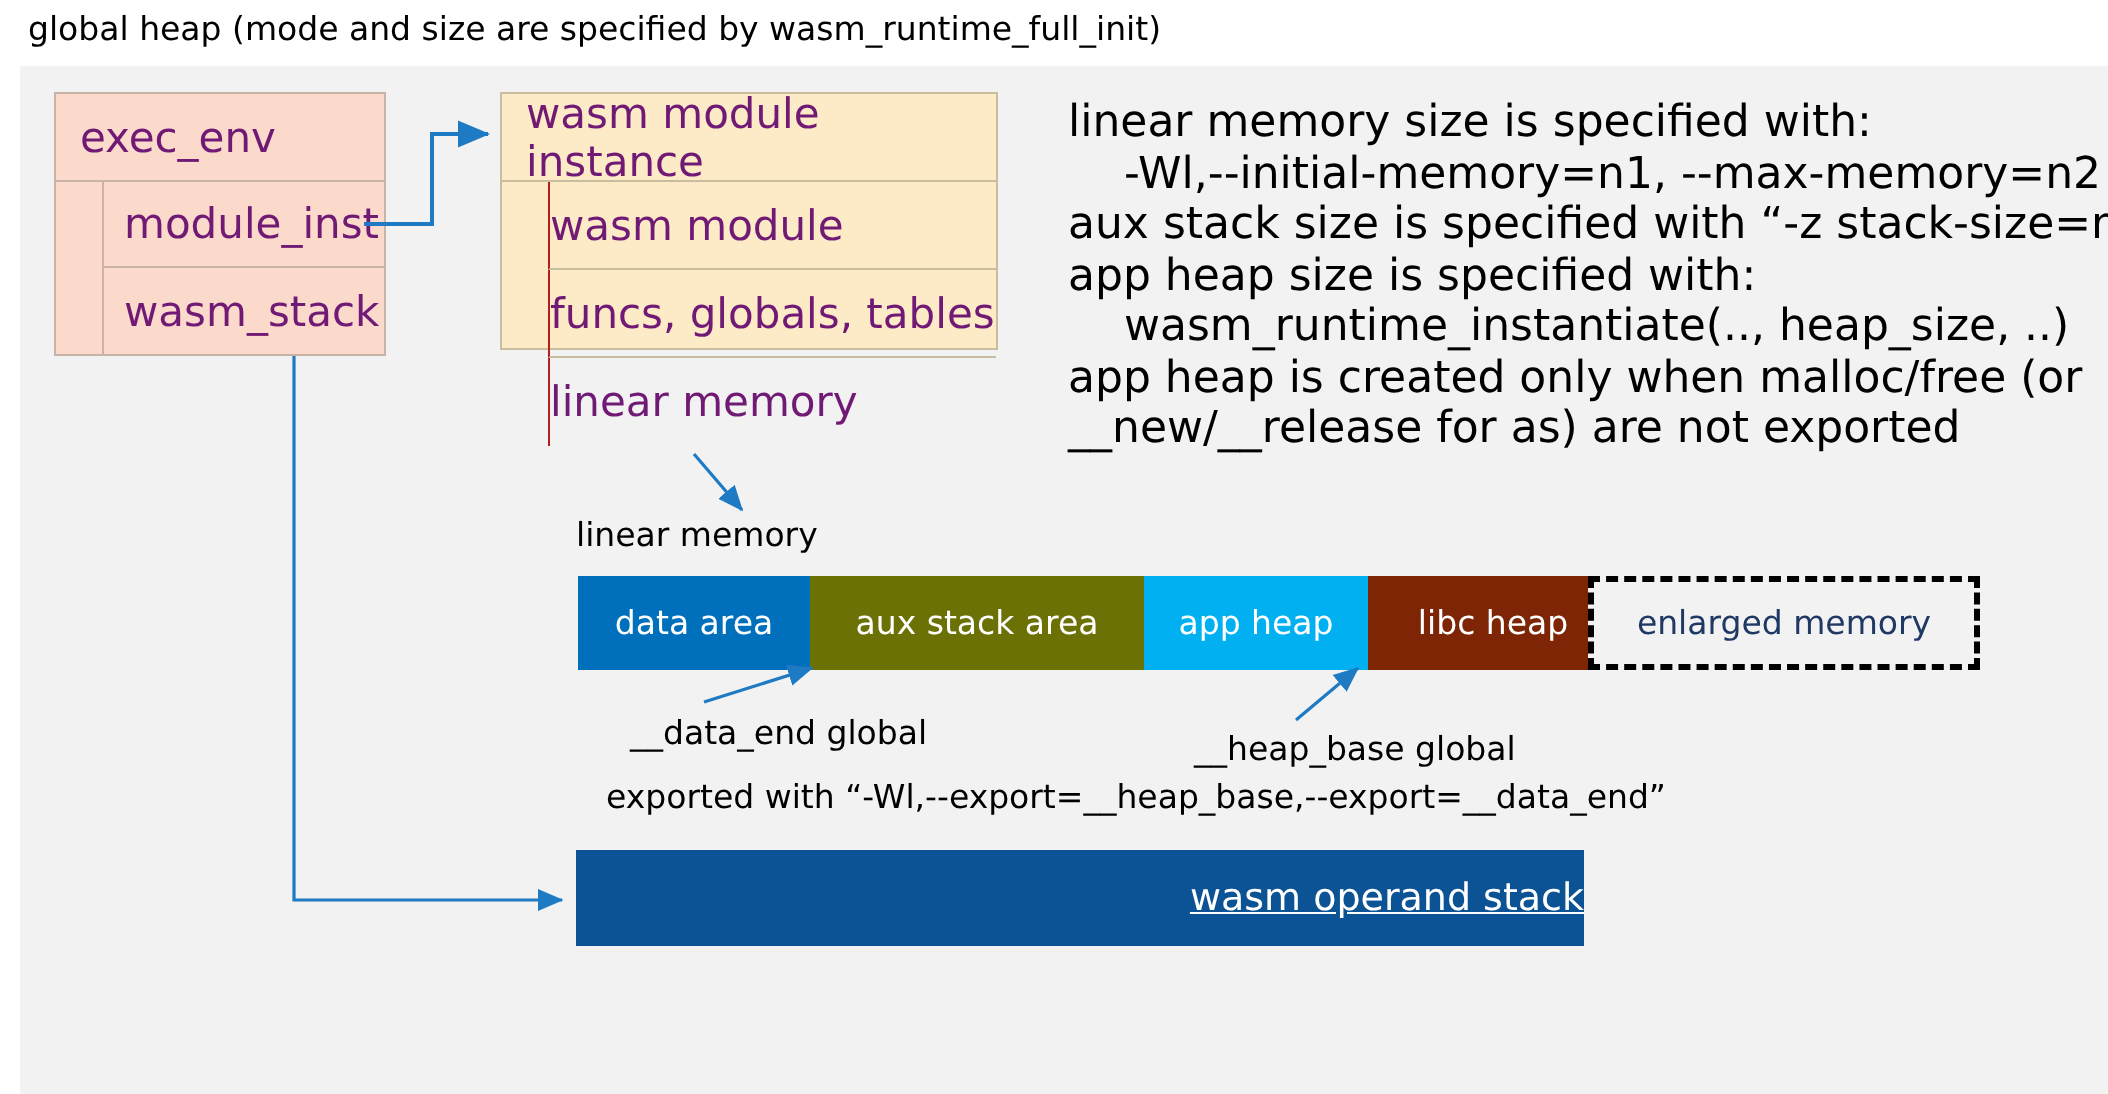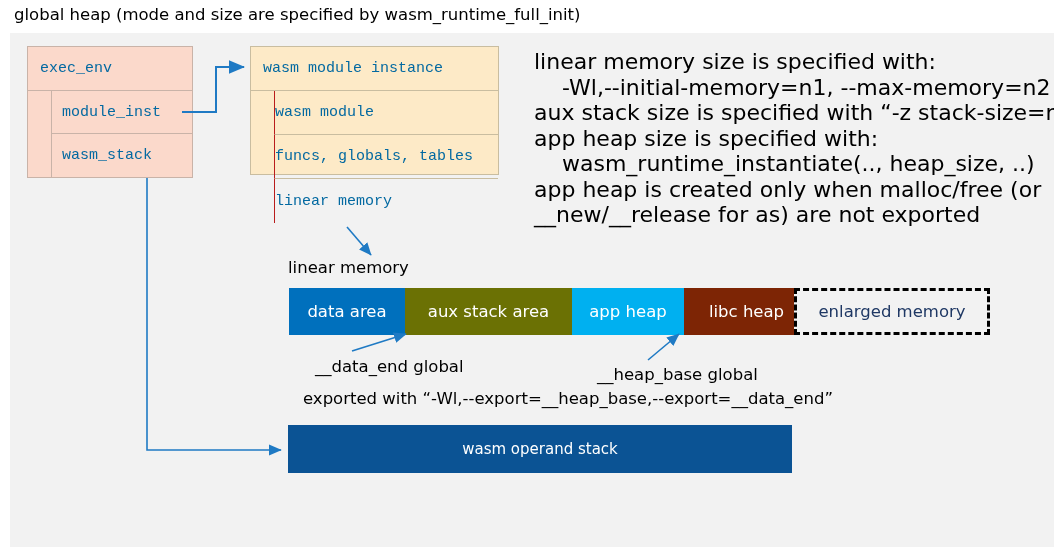--- a/index.html
+++ b/index.html
@@ -38,23 +38,22 @@
     width: 1044px; height: 514px;
     background: #f2f2f2;
   }
 
   
   .boxwrap { border: 1px solid #bfb8a8; box-sizing: border-box; }
   .row {
     box-sizing: border-box;
     display: flex;
     align-items: center;
-    font-size: 15px;
-    color: #0369a1;
-    font-family: Liberation Mono, monospace;
+    font-size: 21px;
+    color: #701a75;
   }
 
   
   #execenv {
     left: 27px; top: 46px;
     width: 166px; height: 132px;
     background: #fbd9cb;
     border: 1px solid #c9b3a8;
     box-sizing: border-box;
   }
@@ -136,23 +135,24 @@
   #heap-base-lbl { left: 597px; top: 365px; font-size: 16.5px; white-space: nowrap; }
   #exported-lbl { left: 303px; top: 389px; font-size: 16.5px; white-space: nowrap; }
 
   
   #opstack {
     left: 288px; top: 425px;
     width: 504px; height: 48px;
     background: #0b5394;
     display: flex;
     align-items: center;
-    justify-content: center;
+    justify-content: flex-end;
     color: #ffffff;
-    font-size: 15px;
+    font-size: 19px;
+    text-decoration: underline;
   }
   #bottom-notes {
     left: 188px; top: 483px;
     font-size: 16.5px;
     line-height: 25.5px;
     white-space: pre;
     color: #000;
   }
 
   svg#wires { position: absolute; left: 0; top: 0; width: 1054px; height: 547px; overflow: visible; pointer-events: none; }

